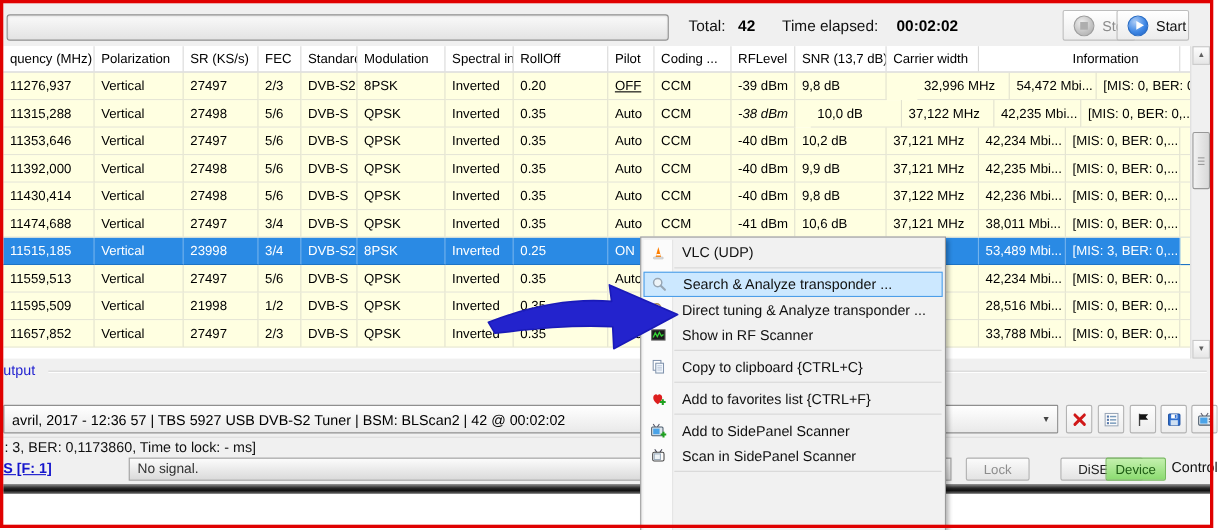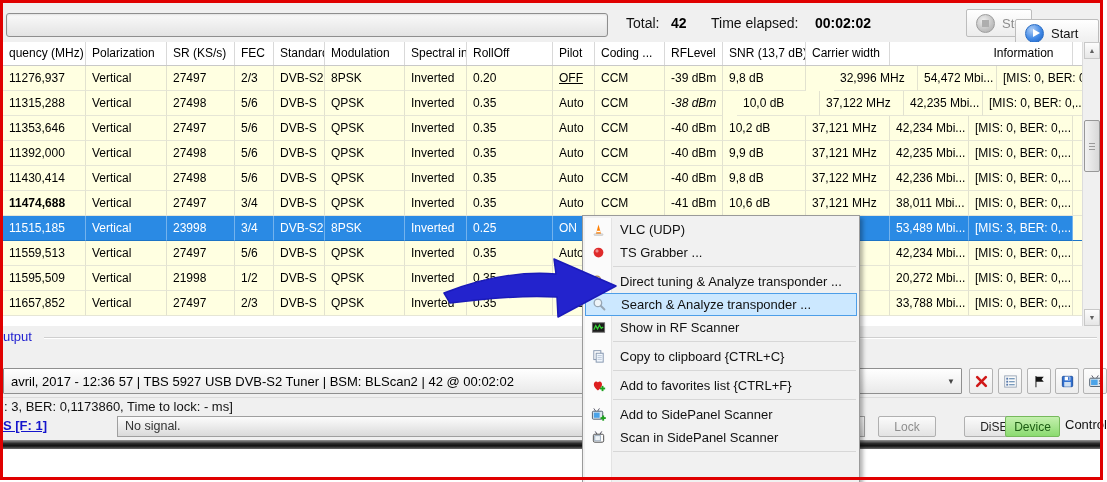--- a/index.html
+++ b/index.html
@@ -9,21 +9,21 @@
 
   
   .progress{position:absolute;left:3px;top:10px;width:600px;height:22px;border:1px solid #8e8e8e;
             border-radius:3px;background:linear-gradient(#fafafa,#e3e3e3);box-shadow:inset 0 1px 2px rgba(0,0,0,.10);}
   .tlabel{position:absolute;top:12px;font-size:14px;color:#111;white-space:nowrap;}
   .tvalue{position:absolute;top:12px;font-size:14px;font-weight:bold;color:#000;white-space:nowrap;}
   .btn-top{position:absolute;top:6px;height:28px;border:1px solid #bdbdbd;border-radius:2px;
            background:linear-gradient(#ffffff,#ececec);display:flex;align-items:center;gap:7px;
            padding:0 9px;box-sizing:border-box;font-size:13px;}
   .btn-stop{left:963px;width:66px;color:#8d8d8d;}
-  .btn-start{left:1012px;width:84px;color:#111;margin-top:10px;}
+  .btn-start{left:1012px;width:66px;color:#111;}
   .orb{width:17px;height:17px;border-radius:50%;flex:0 0 auto;position:relative;}
   .orb-stop{background:radial-gradient(circle at 38% 32%,#efefef,#c2c2c2 60%,#a8a8a8);border:1px solid #9d9d9d;}
   .orb-stop::after{content:"";position:absolute;left:5px;top:5px;width:7px;height:7px;background:#aeaeae;}
   .orb-start{background:radial-gradient(circle at 35% 28%,#aecdf5,#4189e6 55%,#1b5fc0);border:1px solid #2a6dc4;}
   .orb-start::after{content:"";position:absolute;left:6.5px;top:4.5px;width:0;height:0;
                     border-left:7px solid #fff;border-top:4.5px solid transparent;border-bottom:4.5px solid transparent;}
 
   
   .table{position:absolute;left:3px;top:42px;width:1097px;height:284px;background:#ffffff;}
   .thead{position:absolute;left:0;top:0;right:18px;height:24px;background:#ffffff;
@@ -128,21 +128,21 @@
       <div class="th" style="width: 51px; flex: 0 0 51px;">Standard</div>
       <div class="th" style="width: 80px; flex: 0 0 80px;">Modulation</div>
       <div class="th" style="width: 62px; flex: 0 0 62px;">Spectral in...</div>
       <div class="th" style="width: 86px; flex: 0 0 86px;">RollOff</div>
       <div class="th" style="width: 42px; flex: 0 0 42px;">Pilot</div>
       <div class="th" style="width: 70px; flex: 0 0 70px;">Coding ...</div>
       <div class="th" style="width: 58px; flex: 0 0 58px;">RFLevel</div>
       <div class="th" style="width: 83px; flex: 0 0 83px;">SNR (13,7 dB)</div>
       <div class="th" style="width: 84px; flex: 0 0 84px;">Carrier width</div>
       <div class="th" style="width: 79px; flex: 0 0 79px; margin-top: 44px;">Bit Rate</div>
-      <div class="th" style="width: 104px; flex: 0 0 104px; text-align: center;">Information</div>
+      <div class="th" style="width: 104px; flex: 0 0 104px;">Information</div>
       <div class="th" style="flex: 1 1 0%; border-right: none;"></div>
     </div>
   <div class="tbody">
       <div class="tr">
         <div class="td" style="width: 83px; flex: 0 0 83px;">11276,937</div>
         <div class="td" style="width: 81px; flex: 0 0 81px;">Vertical</div>
         <div class="td" style="width: 68px; flex: 0 0 68px;">27497</div>
         <div class="td" style="width: 39px; flex: 0 0 39px;">2/3</div>
         <div class="td" style="width: 51px; flex: 0 0 51px;">DVB-S2</div>
         <div class="td" style="width: 80px; flex: 0 0 80px;">8PSK</div>
@@ -223,21 +223,21 @@
         <div class="td" style="width: 42px; flex: 0 0 42px;">Auto</div>
         <div class="td" style="width: 70px; flex: 0 0 70px;">CCM</div>
         <div class="td" style="width: 58px; flex: 0 0 58px;">-40 dBm</div>
         <div class="td" style="width: 83px; flex: 0 0 83px;">9,8 dB</div>
         <div class="td" style="width: 84px; flex: 0 0 84px;">37,122 MHz</div>
         <div class="td" style="width: 79px; flex: 0 0 79px;">42,236 Mbi...</div>
         <div class="td" style="width: 104px; flex: 0 0 104px;">[MIS: 0, BER: 0,...</div>
         <div class="td fill"></div>
       </div>
       <div class="tr">
-        <div class="td" style="width: 83px; flex: 0 0 83px; font-weight: bold;">11474,688</div>
+        <div class="td" style="width: 83px; flex: 0 0 83px;">11474,688</div>
         <div class="td" style="width: 81px; flex: 0 0 81px;">Vertical</div>
         <div class="td" style="width: 68px; flex: 0 0 68px;">27497</div>
         <div class="td" style="width: 39px; flex: 0 0 39px;">3/4</div>
         <div class="td" style="width: 51px; flex: 0 0 51px;">DVB-S</div>
         <div class="td" style="width: 80px; flex: 0 0 80px;">QPSK</div>
         <div class="td" style="width: 62px; flex: 0 0 62px;">Inverted</div>
         <div class="td" style="width: 86px; flex: 0 0 86px;">0.35</div>
         <div class="td" style="width: 42px; flex: 0 0 42px;">Auto</div>
         <div class="td" style="width: 70px; flex: 0 0 70px;">CCM</div>
         <div class="td" style="width: 58px; flex: 0 0 58px;">-41 dBm</div>
@@ -290,21 +290,21 @@
         <div class="td" style="width: 39px; flex: 0 0 39px;">1/2</div>
         <div class="td" style="width: 51px; flex: 0 0 51px;">DVB-S</div>
         <div class="td" style="width: 80px; flex: 0 0 80px;">QPSK</div>
         <div class="td" style="width: 62px; flex: 0 0 62px;">Inverted</div>
         <div class="td" style="width: 86px; flex: 0 0 86px;">0.35</div>
         <div class="td" style="width: 42px; flex: 0 0 42px;">Auto</div>
         <div class="td" style="width: 70px; flex: 0 0 70px;"></div>
         <div class="td" style="width: 58px; flex: 0 0 58px;"></div>
         <div class="td" style="width: 83px; flex: 0 0 83px;"></div>
         <div class="td" style="width: 84px; flex: 0 0 84px;"></div>
-        <div class="td" style="width: 79px; flex: 0 0 79px;">20,272 Mbi...</div>
+        <div class="td" style="width: 79px; flex: 0 0 79px;">28,516 Mbi...</div>
         <div class="td" style="width: 104px; flex: 0 0 104px;">[MIS: 0, BER: 0,...</div>
         <div class="td fill"></div>
       </div>
       <div class="tr">
         <div class="td" style="width: 83px; flex: 0 0 83px;">11657,852</div>
         <div class="td" style="width: 81px; flex: 0 0 81px;">Vertical</div>
         <div class="td" style="width: 68px; flex: 0 0 68px;">27497</div>
         <div class="td" style="width: 39px; flex: 0 0 39px;">2/3</div>
         <div class="td" style="width: 51px; flex: 0 0 51px;">DVB-S</div>
         <div class="td" style="width: 80px; flex: 0 0 80px;">QPSK</div>
@@ -413,47 +413,38 @@
     <div class="menu-item">
       <span class="micon">
         <svg width="15" height="15" viewBox="0 0 16 16">
           <path d="M5.2 13 L8 2.6 L10.8 13 Z" fill="#ff7f00"></path>
           <path d="M6.2 9.4 L9.8 9.4 L10.2 11 L5.8 11 Z" fill="#fff"></path>
           <rect x="3.2" y="12.5" width="9.6" height="1.8" rx="0.9" fill="#e4e4e4" stroke="#b0b0b0" stroke-width="0.5"></rect>
         </svg>
       </span>
       <span class="mlabel">VLC (UDP)</span>
     </div>
-    <div class="menu-item">
-      <span class="micon">
-        <svg width="15" height="15" viewBox="0 0 16 16">
-          <circle cx="8" cy="8" r="5.2" fill="#df2b2b"></circle>
-          <circle cx="6.4" cy="6.3" r="1.7" fill="#f29c9c" opacity="0.85"></circle>
-        </svg>
-      </span>
-      <span class="mlabel">TS Grabber ...</span>
-    </div>
     <div class="msep"></div>
+    <div class="menu-item hl">
+      <span class="micon">
+        <svg width="15" height="15" viewBox="0 0 16 16">
+          <circle cx="6.3" cy="6.3" r="4" fill="#eef4f8" stroke="#97a6b4" stroke-width="1.4"></circle>
+          <line x1="9.3" y1="9.3" x2="13.3" y2="13.3" stroke="#97a6b4" stroke-width="2" stroke-linecap="round"></line>
+        </svg>
+      </span>
+      <span class="mlabel">Search &amp; Analyze transponder ...</span>
+    </div>
     <div class="menu-item">
       <span class="micon">
         <svg width="15" height="15" viewBox="0 0 16 16">
           <circle cx="6.3" cy="6.3" r="4" fill="#ffe2b0" stroke="#a98a54" stroke-width="1.4"></circle>
           <line x1="9.3" y1="9.3" x2="13.3" y2="13.3" stroke="#8a7a60" stroke-width="2" stroke-linecap="round"></line>
         </svg>
       </span>
       <span class="mlabel">Direct tuning &amp; Analyze transponder ...</span>
-    </div>
-    <div class="menu-item hl">
-      <span class="micon">
-        <svg width="15" height="15" viewBox="0 0 16 16">
-          <circle cx="6.3" cy="6.3" r="4" fill="#eef4f8" stroke="#97a6b4" stroke-width="1.4"></circle>
-          <line x1="9.3" y1="9.3" x2="13.3" y2="13.3" stroke="#97a6b4" stroke-width="2" stroke-linecap="round"></line>
-        </svg>
-      </span>
-      <span class="mlabel">Search &amp; Analyze transponder ...</span>
     </div>
     <div class="menu-item">
       <span class="micon">
         <svg width="15" height="15" viewBox="0 0 16 16">
           <rect x="1.5" y="3" width="13" height="10" fill="#1c1c1c" stroke="#6a6a6a"></rect>
           <polyline points="3,10.5 5,6 7,9.5 9,5.5 11,9 13,7.5" fill="none" stroke="#35d435" stroke-width="1.3"></polyline>
         </svg>
       </span>
       <span class="mlabel">Show in RF Scanner</span>
     </div>

